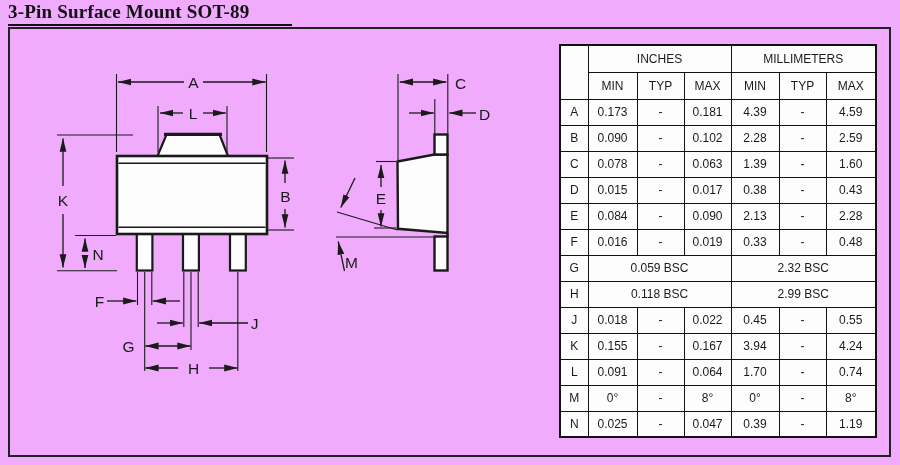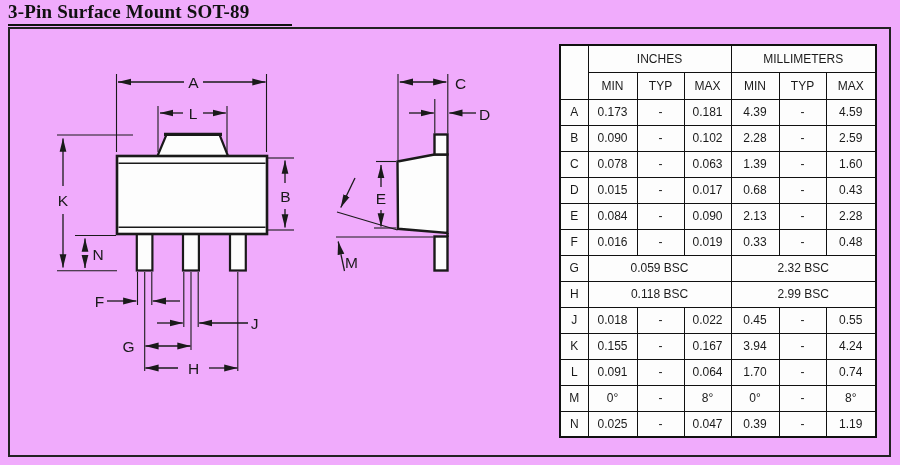--- a/index.html
+++ b/index.html
@@ -195,21 +195,21 @@
           <td>0.063</td>
           <td>1.39</td>
           <td>-</td>
           <td>1.60</td>
         </tr>
         <tr>
           <td>D</td>
           <td>0.015</td>
           <td>-</td>
           <td>0.017</td>
-          <td>0.68</td>
+          <td>0.38</td>
           <td>-</td>
           <td>0.43</td>
         </tr>
         <tr>
           <td>E</td>
           <td>0.084</td>
           <td>-</td>
           <td>0.090</td>
           <td>2.13</td>
           <td>-</td>

